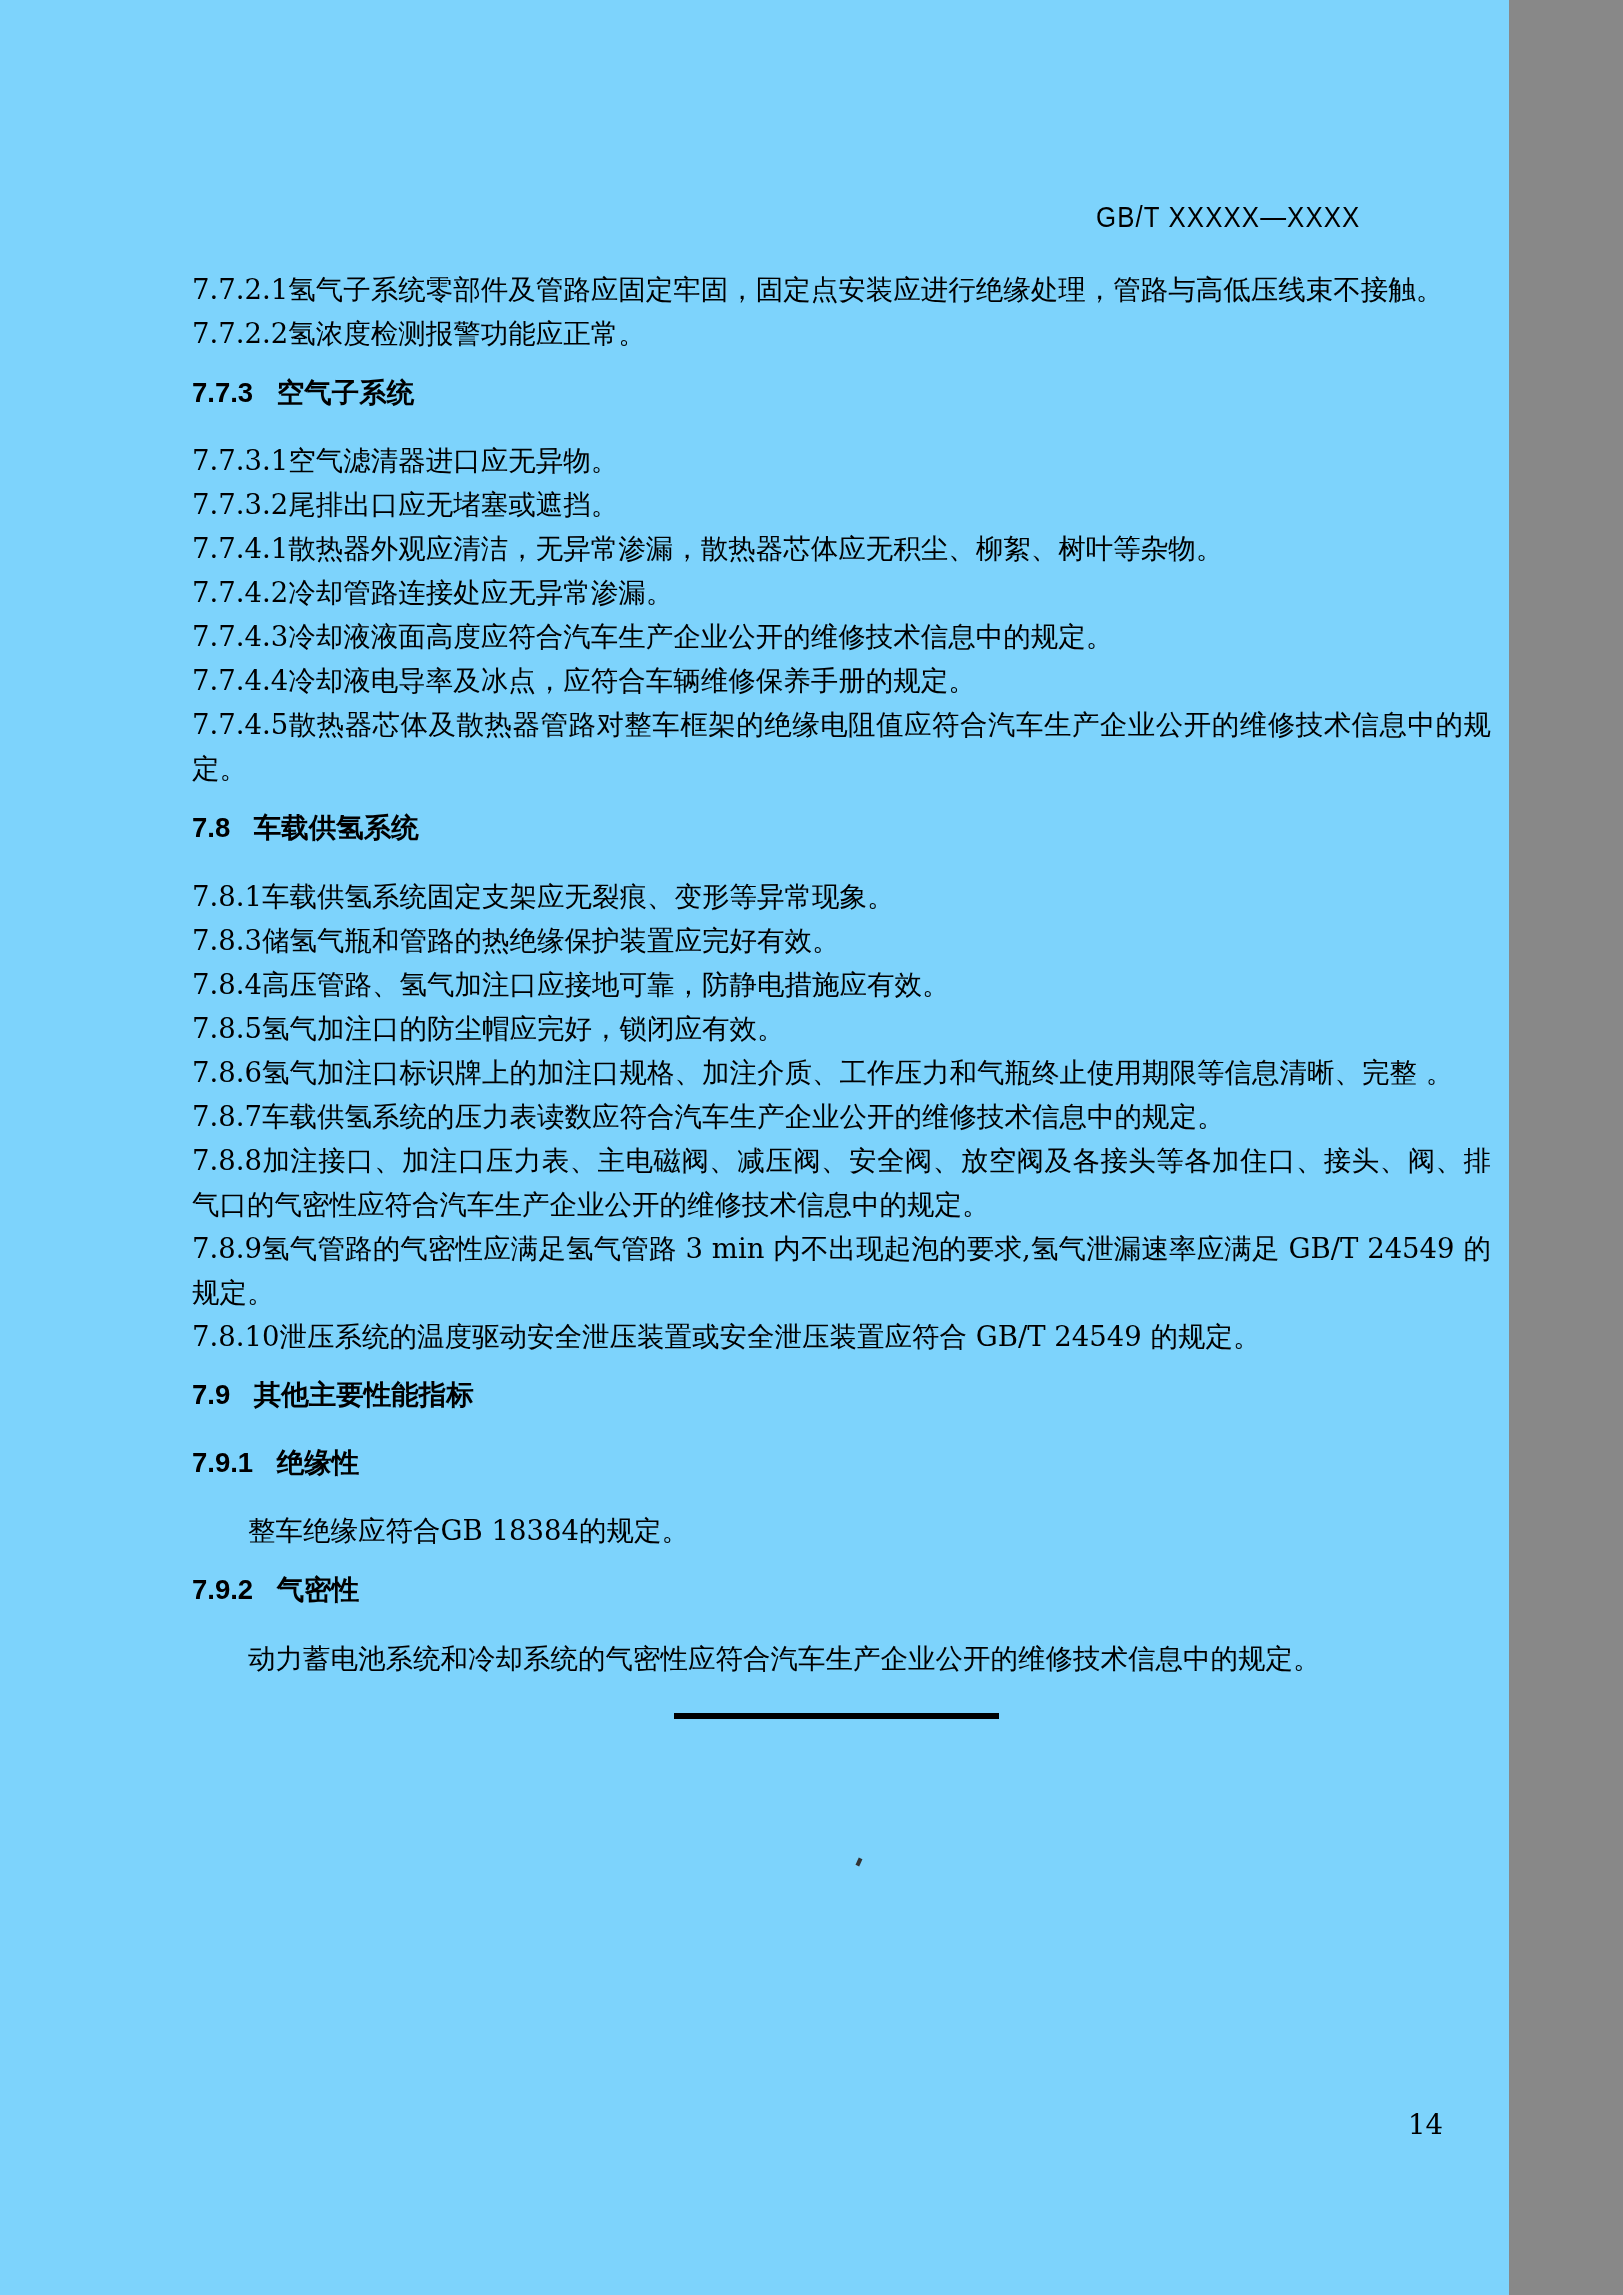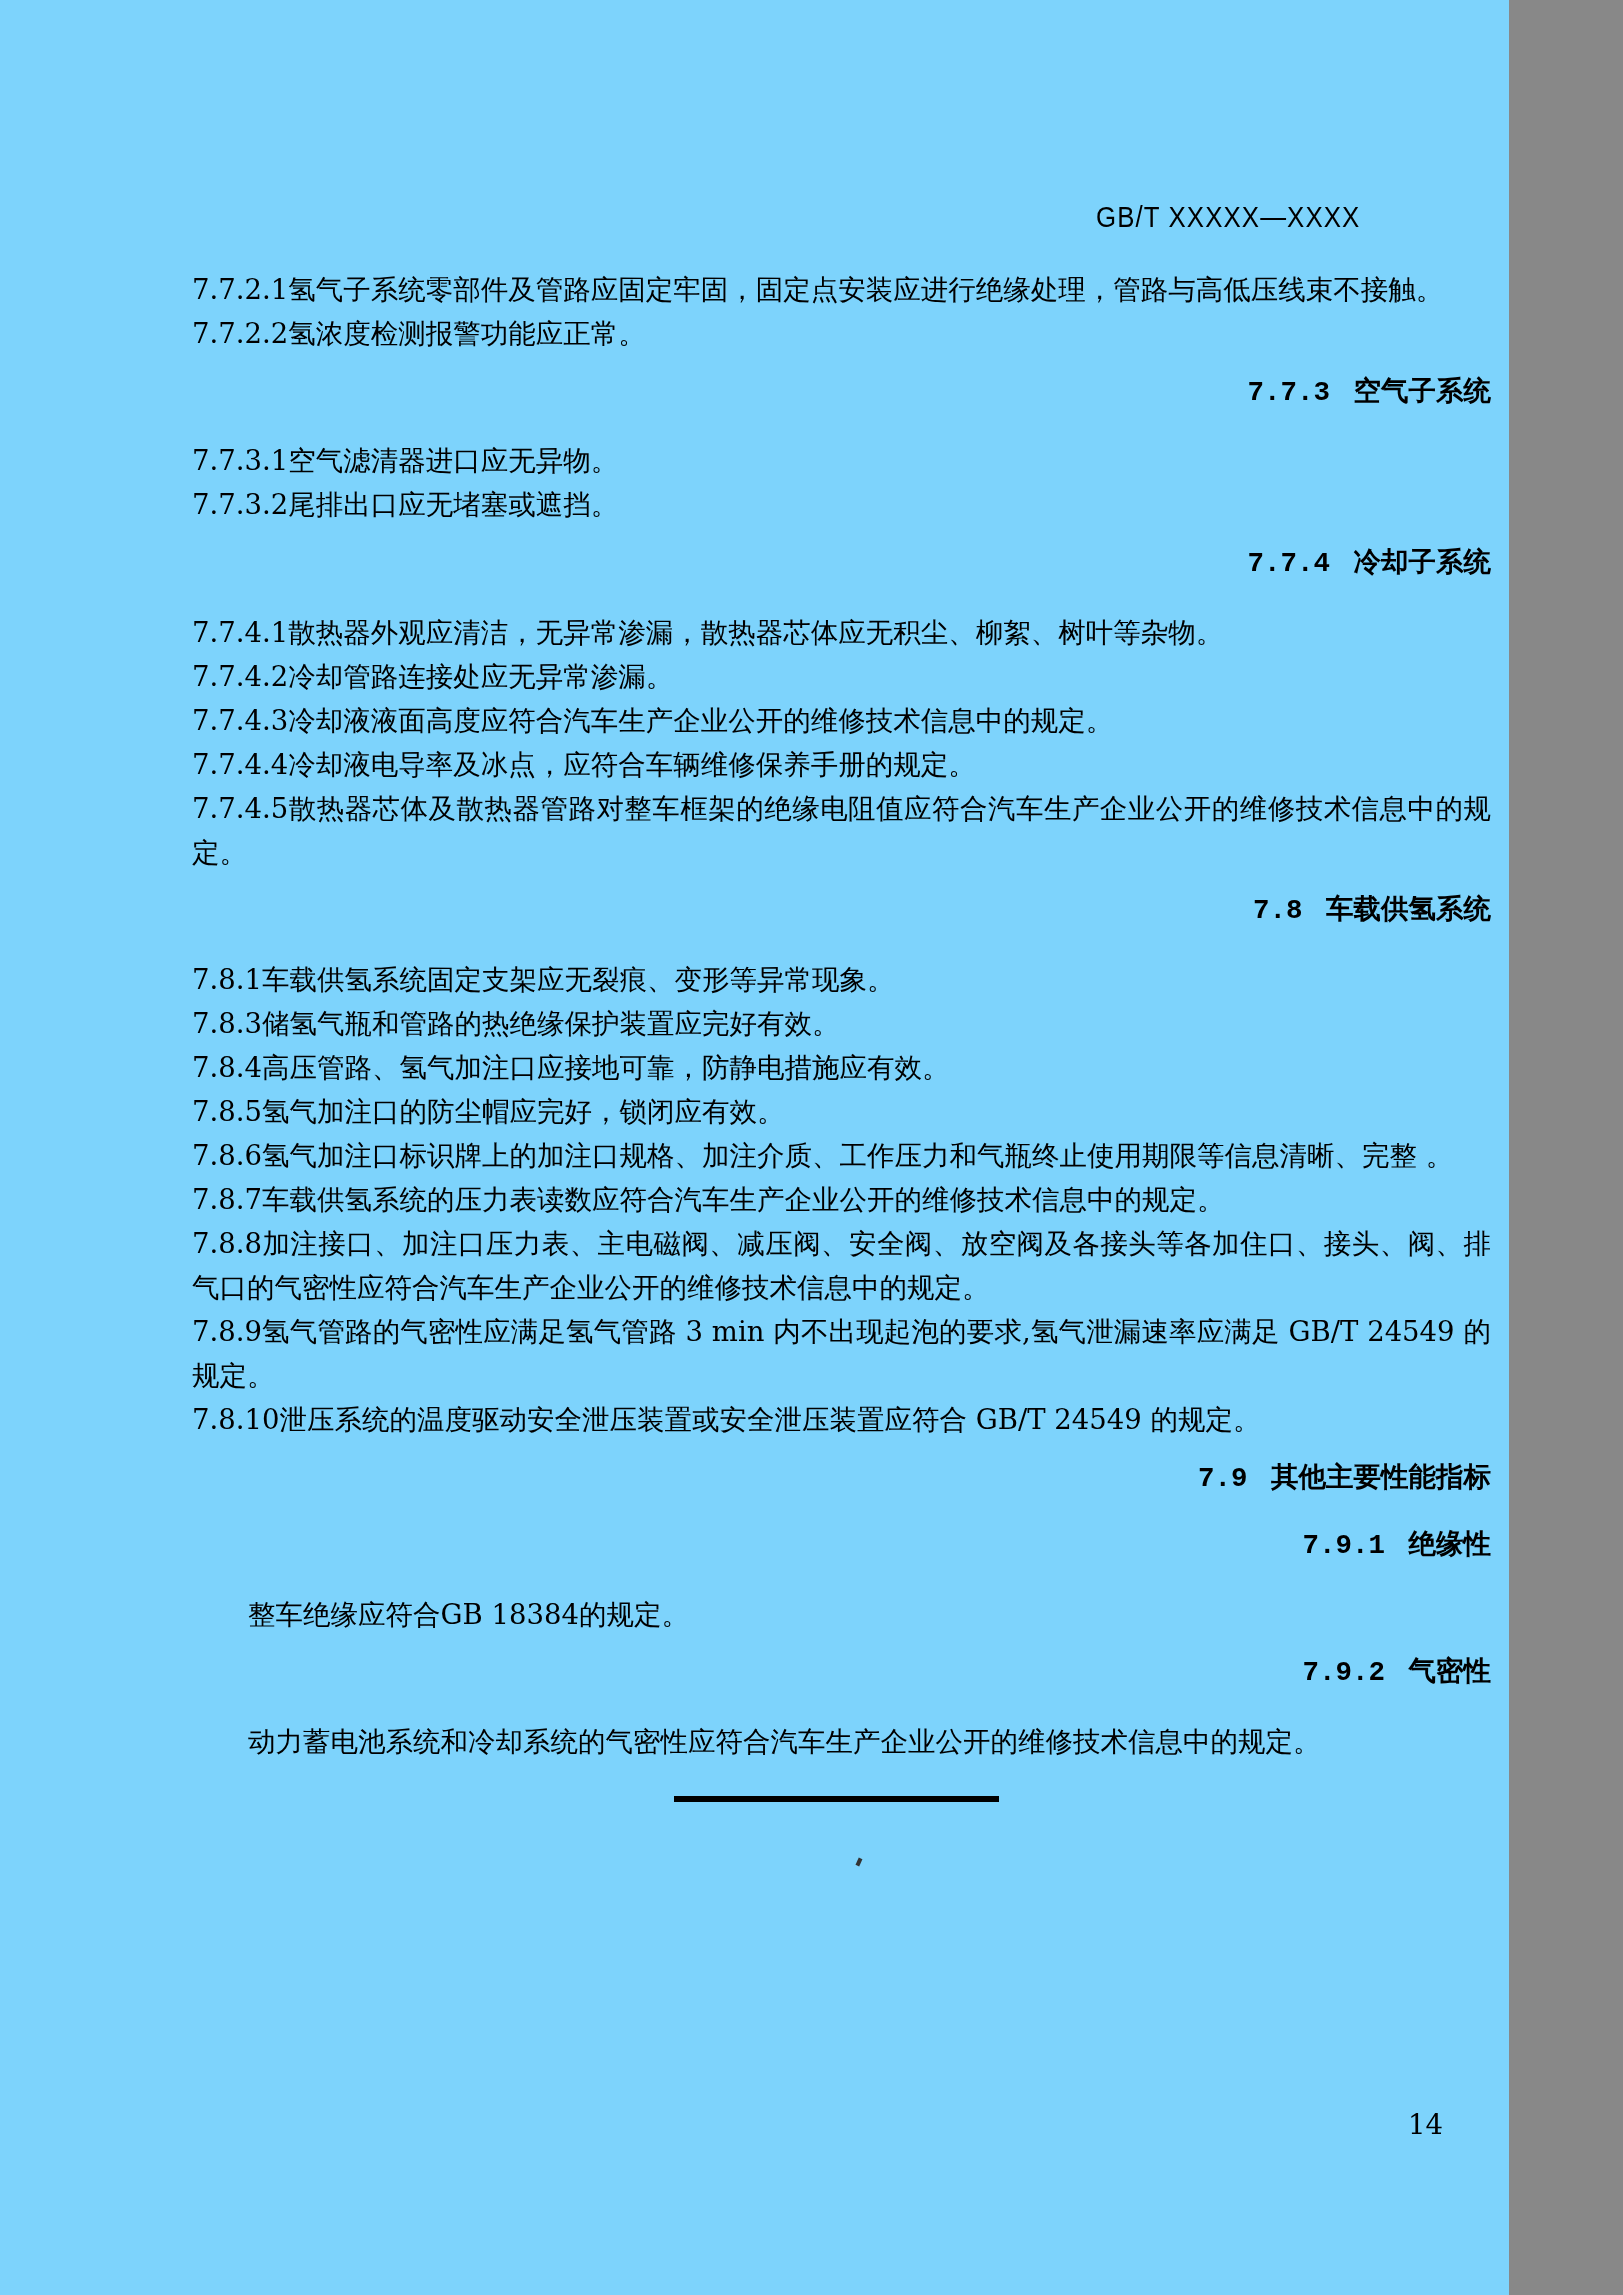--- a/index.html
+++ b/index.html
@@ -40,22 +40,22 @@
   .clause {
     margin: 0;
   }
   .clause .num {
     white-space: nowrap;
   }
   .heading {
     margin-top: 15.7px;
     margin-bottom: 23.6px;
     font-weight: bold;
-    font-family: Liberation Mono, monospace;
-    text-align: right;
+    font-family: Liberation Sans, sans-serif;
+    text-align: left;
   }
   .heading .num {
     margin-right: 23.6px;
     white-space: nowrap;
   }
   .para {
     margin-top: 16px;
     margin-bottom: 3.9px;
     text-indent: 56px;
   }
@@ -90,21 +90,20 @@
 
   <div class="doc-header">GB/T XXXXX—XXXX</div>
 
   <div class="content">
 
   <div class="clause"><span class="num">7.7.2.1</span><span class="txt">氢气子系统零部件及管路应固定牢固，固定点安装应进行绝缘处理，管路与高低压线束不接触。</span></div>
       <div class="clause"><span class="num">7.7.2.2</span><span class="txt">氢浓度检测报警功能应正常。</span></div>
       <div class="heading"><span class="num">7.7.3</span><span class="txt">空气子系统</span></div>
       <div class="clause"><span class="num">7.7.3.1</span><span class="txt">空气滤清器进口应无异物。</span></div>
       <div class="clause"><span class="num">7.7.3.2</span><span class="txt">尾排出口应无堵塞或遮挡。</span></div>
-      <div class="heading"><span class="num">7.7.4</span><span class="txt">冷却子系统</span></div>
       <div class="clause"><span class="num">7.7.4.1</span><span class="txt">散热器外观应清洁，无异常渗漏，散热器芯体应无积尘、柳絮、树叶等杂物。</span></div>
       <div class="clause"><span class="num">7.7.4.2</span><span class="txt">冷却管路连接处应无异常渗漏。</span></div>
       <div class="clause"><span class="num">7.7.4.3</span><span class="txt">冷却液液面高度应符合汽车生产企业公开的维修技术信息中的规定。</span></div>
       <div class="clause"><span class="num">7.7.4.4</span><span class="txt">冷却液电导率及冰点，应符合车辆维修保养手册的规定。</span></div>
       <div class="clause"><span class="num">7.7.4.5</span><span class="txt">散热器芯体及散热器管路对整车框架的绝缘电阻值应符合汽车生产企业公开的维修技术信息中的规定。</span></div>
       <div class="heading"><span class="num">7.8</span><span class="txt">车载供氢系统</span></div>
       <div class="clause"><span class="num">7.8.1</span><span class="txt">车载供氢系统固定支架应无裂痕、变形等异常现象。</span></div>
       <div class="clause"><span class="num">7.8.3</span><span class="txt">储氢气瓶和管路的热绝缘保护装置应完好有效。</span></div>
       <div class="clause"><span class="num">7.8.4</span><span class="txt">高压管路、氢气加注口应接地可靠，防静电措施应有效。</span></div>
       <div class="clause"><span class="num">7.8.5</span><span class="txt">氢气加注口的防尘帽应完好，锁闭应有效。</span></div>

